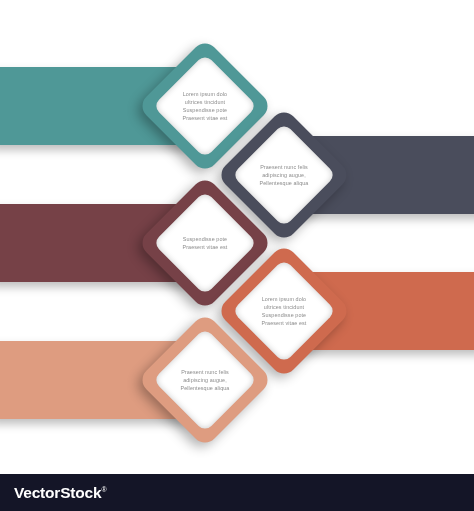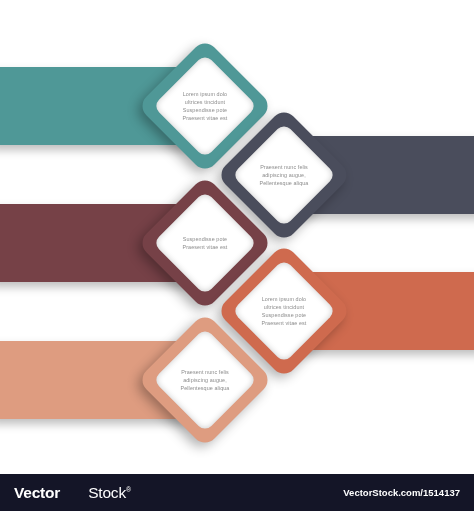--- a/index.html
+++ b/index.html
@@ -110,21 +110,21 @@
     box-sizing: border-box;
     padding: 0 14px;
   }
   .wm-logo {
     color: #ffffff;
     font-size: 15.5px;
     letter-spacing: -0.2px;
     white-space: nowrap;
   }
   .wm-logo .wm-thin { font-weight: 700; }
-  .wm-logo .wm-bold { font-weight: 400; margin-left: 28px; }
+  .wm-logo .wm-bold { font-weight: 700; }
   .wm-logo .wm-reg  { font-size: 7px; vertical-align: super; }
   .wm-url {
     color: #ffffff;
     font-size: 9.5px;
     font-weight: 700;
     white-space: nowrap;
   }
 </style>
 </head>
 <body>
@@ -180,16 +180,15 @@
       </div>
       <div class="diamond-text">
         <p>Praesent nunc felis<br>adipiscing augue,<br>Pellentesque aliqua</p>
       </div>
     </div>
 
   </div>
 
   <div id="footer">
     <div class="wm-logo"><span class="wm-thin">Vector</span><span class="wm-bold">Stock</span><span class="wm-reg">®</span></div>
-    <div class="wm-url">VectorStock.com/1514137</div>
   </div>
 
 </div>
 
 </body></html>

